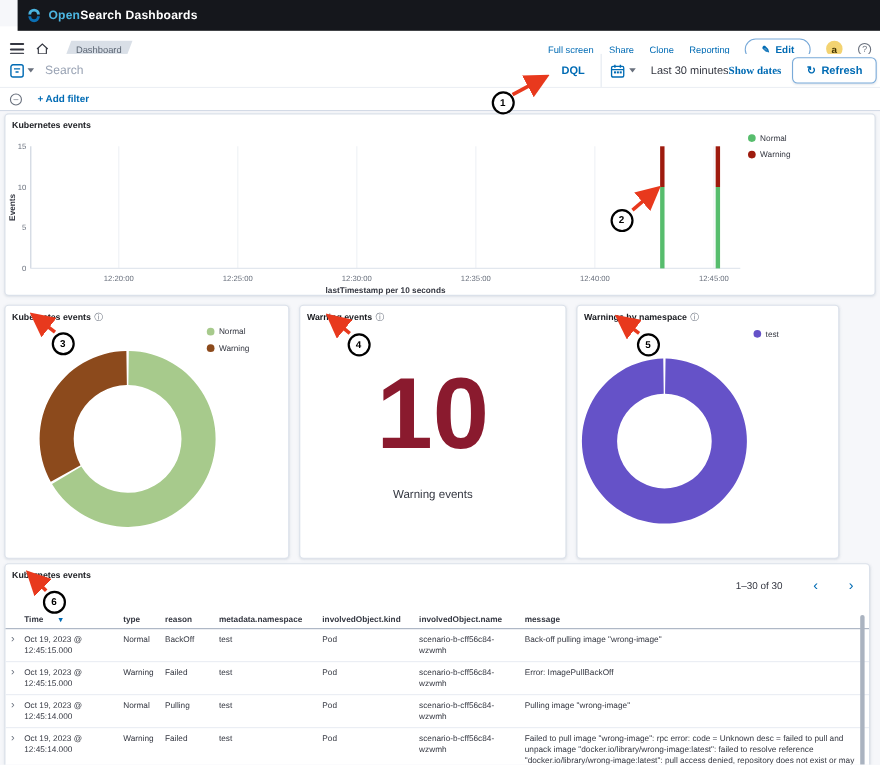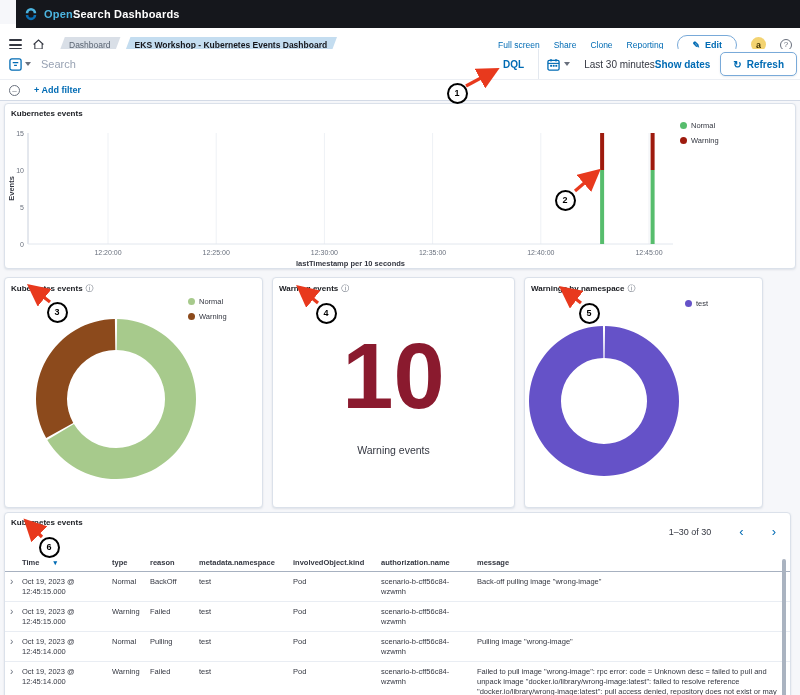--- a/index.html
+++ b/index.html
@@ -27,21 +27,21 @@
 
   
   .queryrow { position:absolute; left:0; top:49px; width:800px; height:31px; background:#fff; border-bottom:1px solid #eceff4; display:flex; align-items:center; z-index:4;}
   .qicon-box { display:flex; align-items:center; gap:3px; padding:0 6px 0 9px; cursor:pointer;}
   .caret { width:0; height:0; border-left:3px solid transparent; border-right:3px solid transparent; border-top:4px solid #69707d; display:inline-block;}
   .search-ph { font-size:11px; color:#98a2b3; margin-left:4px; flex:1;}
   .dql { font-size:10px; color:#006BB4; font-weight:bold; margin-right:14px; cursor:pointer;}
   .vsep { width:1px; height:30px; background:#e3e8ef; }
   .datepick { display:flex; align-items:center; gap:4px; padding:0 8px; cursor:pointer;}
   .timerange { font-size:10px; color:#343741; margin-left:6px; white-space:nowrap;}
-  .showdates { font-size:10px; color:#006BB4; font-weight:bold; margin-left:auto; margin-right:10px; white-space:nowrap; cursor:pointer;}
+  .showdates { font-size:10px; color:#006BB4; font-weight:bold; margin-left:auto; margin-right:10px; white-space:nowrap; cursor:pointer;font-family:Liberation Serif, serif;}
   .refresh-btn { border:1px solid #79aad9; border-radius:5px; background:#fff; color:#006BB4; font-size:10px; font-weight:bold; height:24px; padding:0 12px; margin-right:3px; display:flex; align-items:center; gap:5px; cursor:pointer; box-shadow:0 1px 2px rgba(100,120,150,.15); white-space:nowrap;}
 
   
   .filterrow { position:absolute; left:0; top:80px; width:800px; height:21px; background:#fff; border-bottom:1px solid #d3dae6; display:flex; align-items:center; z-index:4;}
   .minus-circle { width:11px; height:11px; border:1px solid #69707d; border-radius:50%; color:#69707d; font-size:8px; line-height:9px; text-align:center; margin:0 14px 0 9px; cursor:pointer;}
   .addfilter { font-size:9px; color:#006BB4; font-weight:bold; cursor:pointer;}
 
   
   .panel { position:absolute; background:#fff; border:1px solid #dbe1ea; border-radius:4px; box-shadow:0 1px 2px rgba(152,162,179,.25);}
   .panel-title { font-size:8px; font-weight:bold; color:#1a1c21; padding:5px 0 0 6px; display:flex; align-items:center; gap:3px; white-space:nowrap;}
@@ -93,21 +93,20 @@
 <div class="navrow">
   <div class="hamburger">
       <span></span>
       <span></span>
       <span></span>
     </div>
   <svg class="home-icon" viewBox="0 0 16 16">
     <path d="M2 8 L8 2.5 L14 8 M3.5 7 V13.5 H12.5 V7" fill="none" stroke="#343741" stroke-width="1.3"></path>
   </svg>
   <div class="crumb gray">Dashboard</div>
-  <div class="crumb blue">EKS Workshop - Kubernetes Events Dashboard</div>
   <div class="nav-right">
     <span class="nav-link">Full screen</span>
     <span class="nav-link">Share</span>
     <span class="nav-link">Clone</span>
     <span class="nav-link">Reporting</span>
     <button class="edit-btn">
         <span>✎</span>
         <span>Edit</span>
       </button>
     <div class="avatar">a</div>
@@ -250,21 +249,21 @@
   <div class="grid-row thead">
     <div></div>
     <div class="th-time">
         <span>Time</span>
         <span class="sort-caret">▾</span>
       </div>
     <div>type</div>
     <div>reason</div>
     <div>metadata.namespace</div>
     <div>involvedObject.kind</div>
-    <div>authorization.name</div>
+    <div>involvedObject.name</div>
     <div>message</div>
   </div>
   <div id="table-body">
       <div class="grid-row trow">
         <div class="expander">›</div>
         <div>Oct 19, 2023 @ 12:45:15.000</div>
         <div>Normal</div>
         <div>BackOff</div>
         <div>test</div>
         <div>Pod</div>
@@ -272,20 +271,21 @@
         <div>Back-off pulling image "wrong-image"</div>
       </div>
       <div class="grid-row trow">
         <div class="expander">›</div>
         <div>Oct 19, 2023 @ 12:45:15.000</div>
         <div>Warning</div>
         <div>Failed</div>
         <div>test</div>
         <div>Pod</div>
         <div>scenario-b-cff56c84-wzwmh</div>
+        <div>Error: ImagePullBackOff</div>
       </div>
       <div class="grid-row trow">
         <div class="expander">›</div>
         <div>Oct 19, 2023 @ 12:45:14.000</div>
         <div>Normal</div>
         <div>Pulling</div>
         <div>test</div>
         <div>Pod</div>
         <div>scenario-b-cff56c84-wzwmh</div>
         <div>Pulling image "wrong-image"</div>

